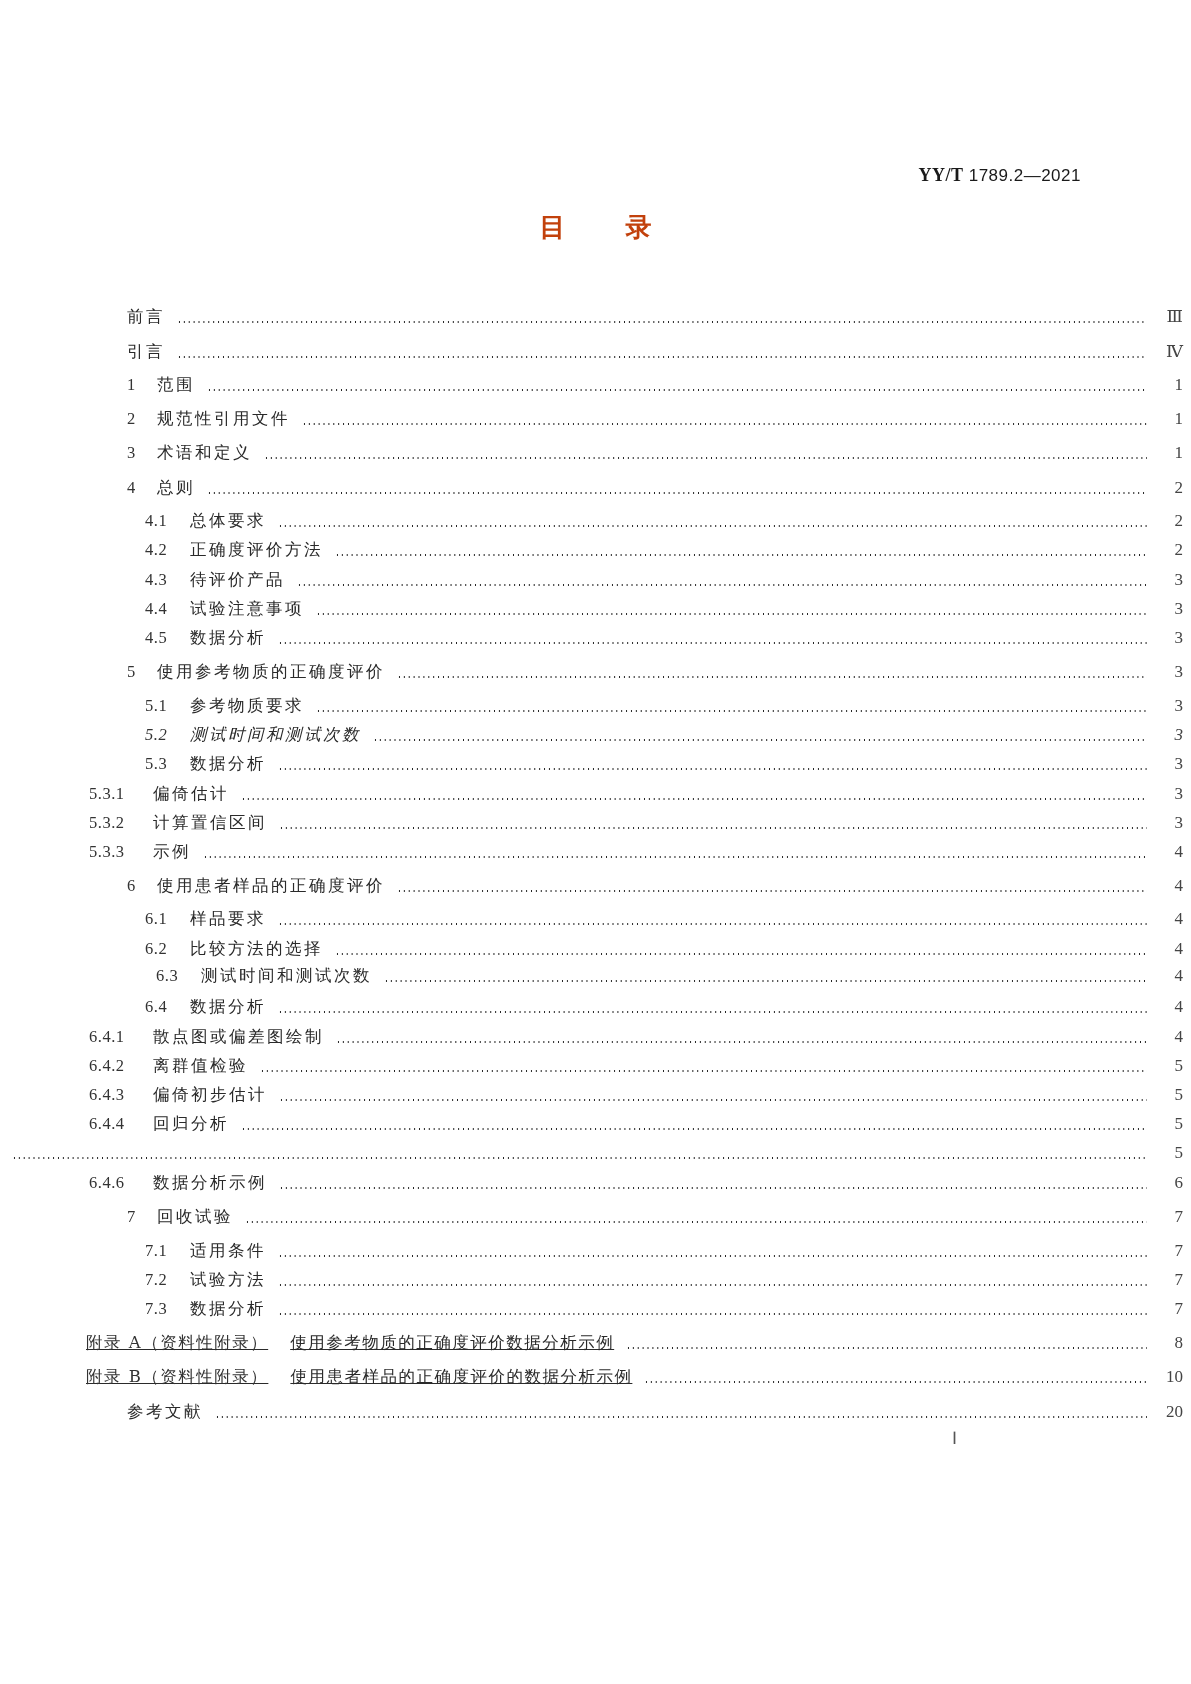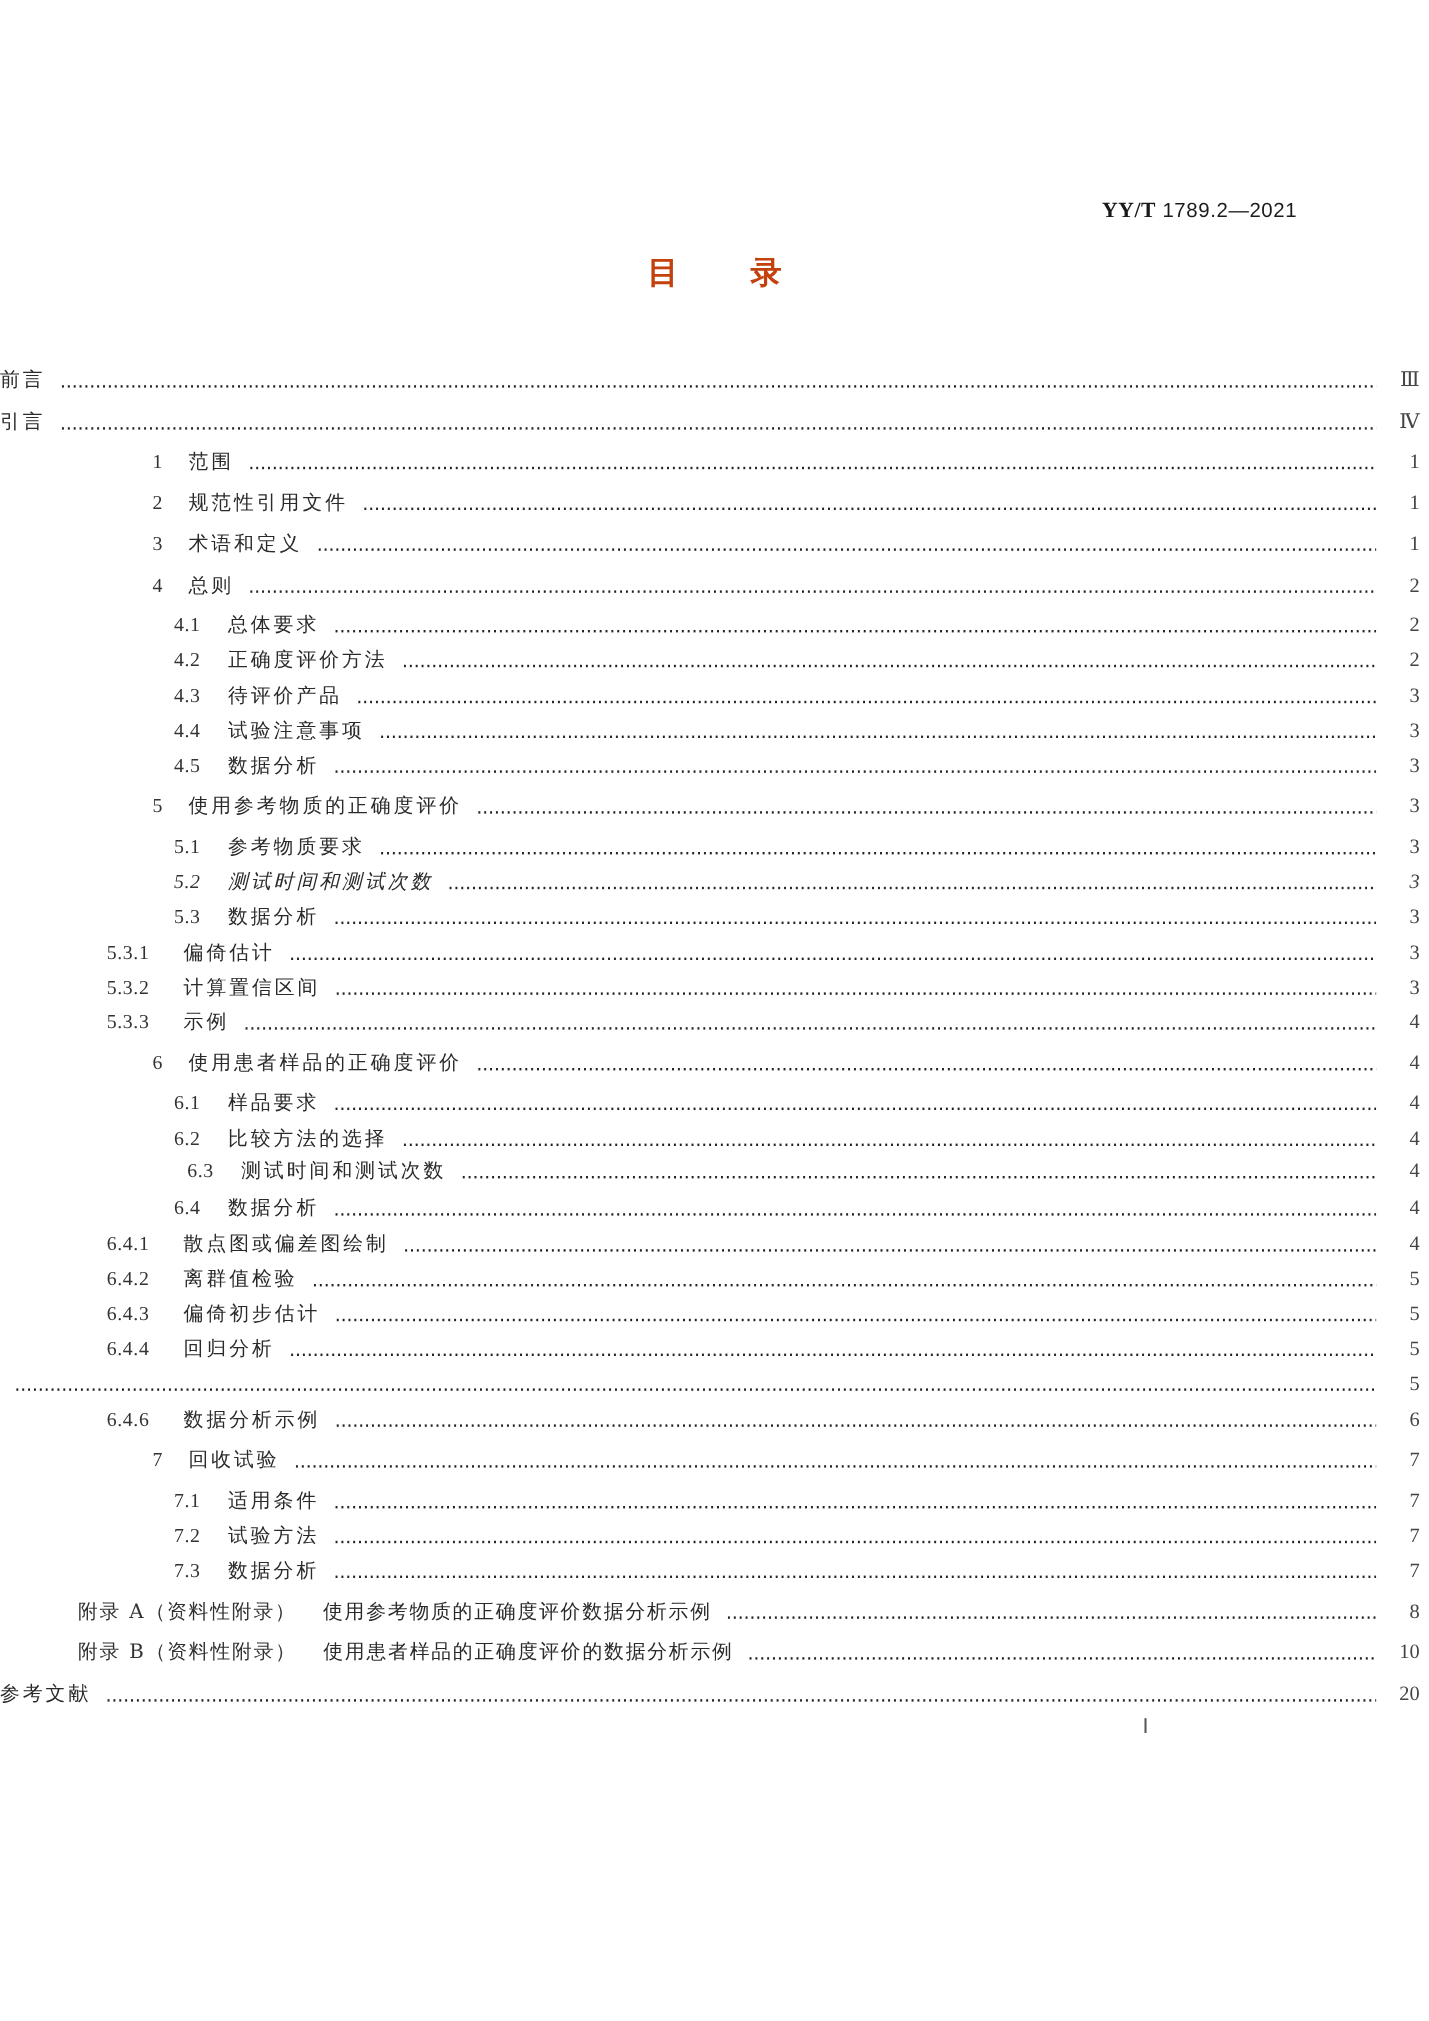--- a/index.html
+++ b/index.html
@@ -48,22 +48,22 @@
     .row .page {
       width: 26px; text-align: right; margin-right: 8px;
       font-family: "Liberation Serif", "DejaVu Serif", serif; font-size: 17px; color: #444;
     }
     .lvl0 .label { padding-left: 127px; }
     .lvl0 .num { width: 30px; }
     .lvl1 .label { padding-left: 145px; justify-content: space-between; }
     .lvl1 .num { width: 45px; }
     .lvl2 .label { padding-left: 89px; }
     .lvl2 .num { width: 64px; }
-    .plain .label { }
-    .appendix .label { padding-left: 65px; letter-spacing: 1.5px; }
+    .plain .label { padding-left: 127px; }
+    .appendix .label { padding-left: 86px; letter-spacing: 1.5px; text-decoration: underline; }
     .appendix .num { width: auto; margin-right: 22px; font-family: "DejaVu Serif", serif; letter-spacing: 1.5px; }
     .footer-page {
       position: absolute; top: 1428px; left: 952px;
       font-family: "Liberation Serif", serif; font-size: 17px; color: #555;
     }
   </style>
 </head>
 <body>
 
 <div class="std-code">

